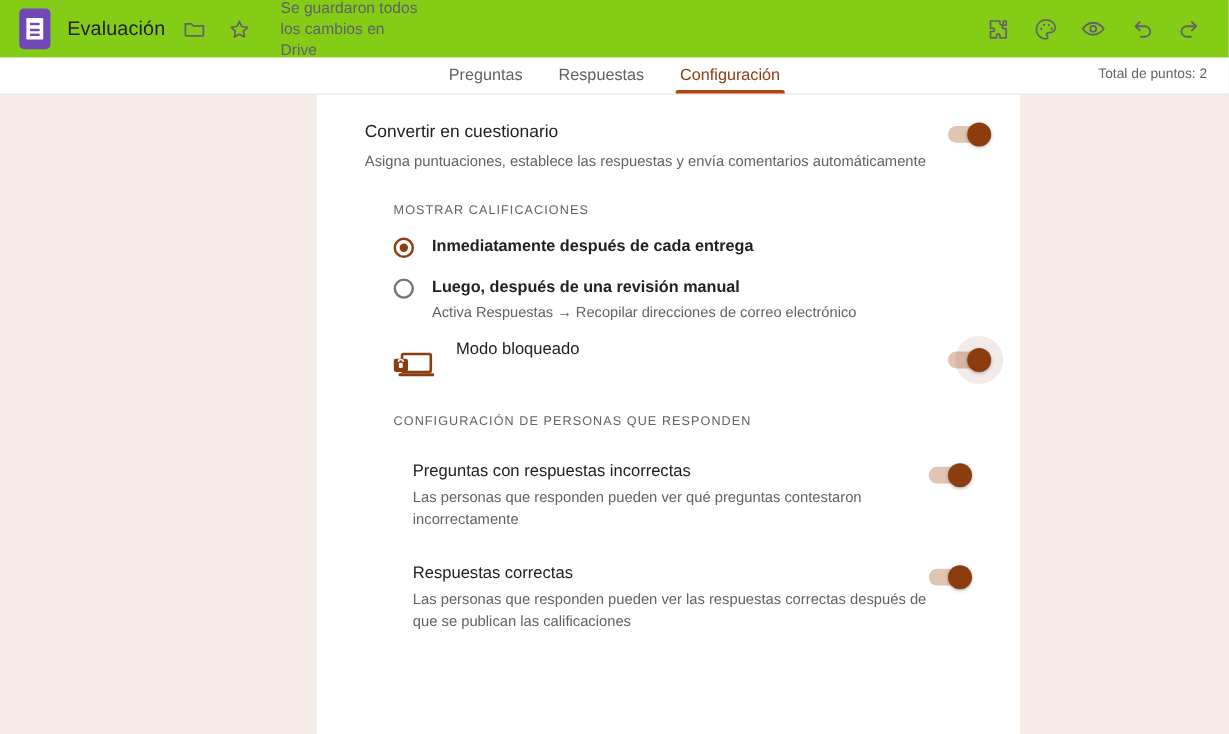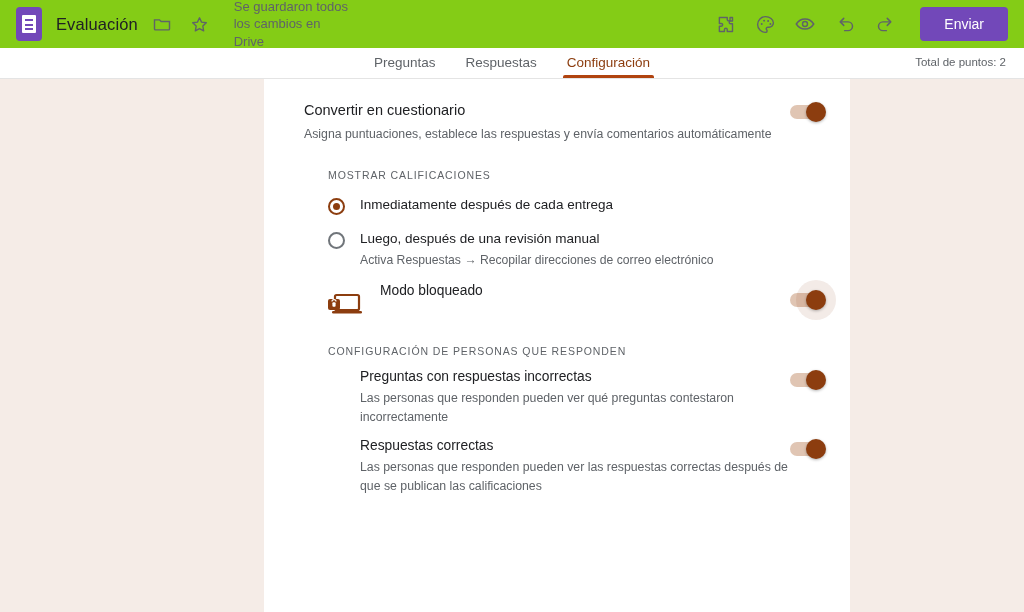--- a/index.html
+++ b/index.html
@@ -120,21 +120,21 @@
     width: 20px; height: 20px; border-radius: 50%;
     background: #8c3d0f; box-shadow: 0 1px 3px rgba(0,0,0,.3);
   }
   .toggle.halo::before {
     content: ""; position: absolute; top: -13px; right: -12px;
     width: 40px; height: 40px; border-radius: 50%;
     background: rgba(140,61,15,.10);
   }
 
   
-  .radio-item { display: flex; align-items: flex-start; margin-top: 16px; padding-left: 24px; }
+  .radio-item { display: flex; align-items: flex-start; margin-top: 16px; padding-left: 24px; font-weight: bold; }
   .radio {
     width: 17px; height: 17px; border-radius: 50%;
     border: 2px solid #8c3d0f; position: relative; flex: 0 0 auto;
     margin-top: 1px; cursor: pointer;
   }
   .radio.off { border-color: #70757a; }
   .radio.on::after {
     content: ""; position: absolute; left: 3px; top: 3px;
     width: 7px; height: 7px; border-radius: 50%; background: #8c3d0f;
   }
@@ -150,22 +150,22 @@
   .locked-icon {
     width: 34px; height: 30px; flex: 0 0 auto; margin-top: 6px;
     position: relative;
   }
   .locked-text { margin-left: 18px; max-width: 330px; }
   .locked-title { font-size: 13.8px; color: #202124; }
   .locked-desc { font-size: 12.3px; color: #5f6368; margin-top: 5px; line-height: 1.55; }
   .link { color: #1a73e8; cursor: pointer; }
 
   .setting-row {
-    display: flex; align-items: flex-start; justify-content: flex-end;
-    margin-top: 12px; padding-left: 24px;
+    display: flex; align-items: flex-start; justify-content: center;
+    margin-top: 28px; padding-left: 24px;
   }
   .setting-title { font-size: 13.8px; color: #202124; }
   .setting-desc { font-size: 12.3px; color: #5f6368; margin-top: 5px; line-height: 1.5; max-width: 430px; }
 
   svg { display: block; }
 </style>
 </head>
 <body>
 
 <div class="app">
@@ -215,21 +215,20 @@
           <path d="M7 9H15a5 5 0 0 1 0 10h-4"></path>
           <polyline points="10,5 6,9 10,13"></polyline>
         </svg>
       </div>
       <div class="icon-btn">
         <svg width="21" height="21" viewBox="0 0 24 24" fill="none" stroke="#5f6368" stroke-width="1.7" stroke-linecap="round" stroke-linejoin="round">
           <path d="M17 9H9a5 5 0 0 0 0 10h4"></path>
           <polyline points="14,5 18,9 14,13"></polyline>
         </svg>
       </div>
-      <button class="send-btn">Enviar</button>
     </div>
   </div>
 
   <div class="tabrow">
     <div class="tabs">
       <div class="tab">Preguntas</div>
       <div class="tab">Respuestas</div>
       <div class="tab active">Configuración</div>
     </div>
     <div class="points">Total de puntos: 2</div>

